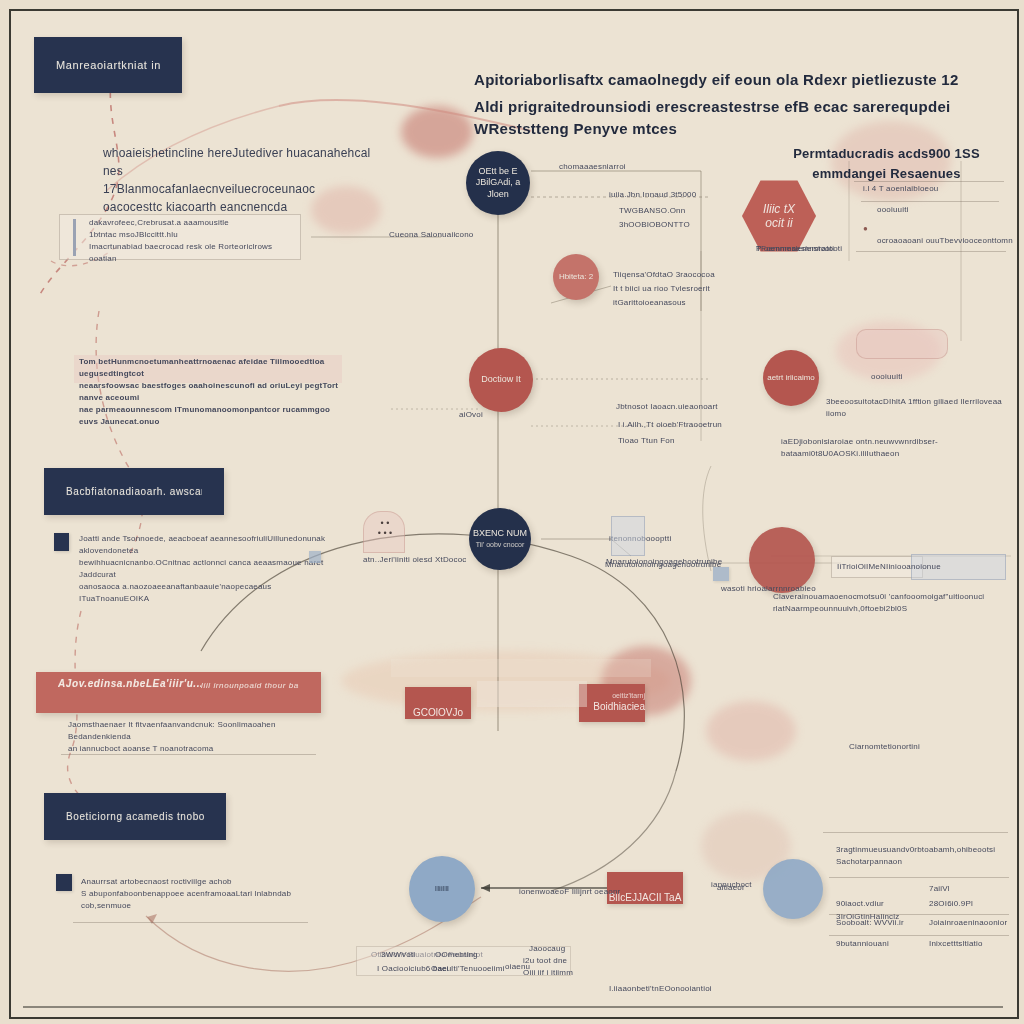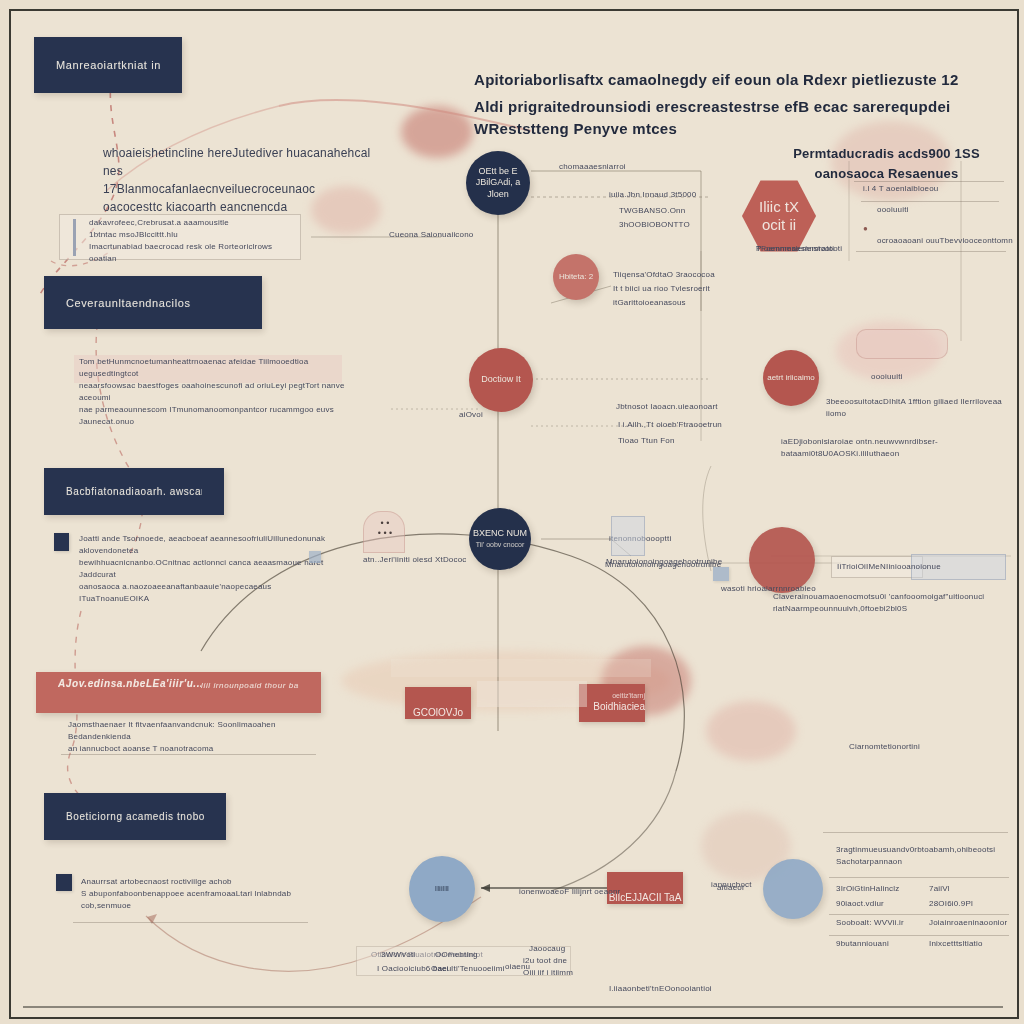--- a/index.html
+++ b/index.html
@@ -62,21 +62,21 @@
   .circ.softred{background:#c4736a;}
   .circ.blue{background:#8fa9c6;color:#27344a;}
   .circ span{filter:blur(.55px);line-height:1.25;}
 
   .hexa{
     position:absolute;background:#bd6057;
     clip-path:polygon(25% 2%,75% 2%,100% 50%,75% 98%,25% 98%,0 50%);
     display:flex;align-items:center;justify-content:center;
     color:#f0e4de;box-shadow:2px 3px 7px rgba(60,45,30,.18);
   }
-  .hexa span{filter:blur(.6px);font-size:15px;line-height:1.2;text-align:center;}
+  .hexa span{filter:blur(.6px);font-size:12px;line-height:1.2;text-align:center;font-style:italic;}
 
   .blob{position:absolute;border-radius:50%;filter:blur(5px);opacity:.55;}
   .chip{
     position:absolute;background:#b4564f;color:#f3e7e2;
     display:flex;align-items:flex-end;justify-content:center;
     box-shadow:1px 2px 5px rgba(60,45,30,.18);
   }
   .chip span{filter:blur(.5px);font-size:10px;line-height:1.25;text-align:center;}
   .sqmark{position:absolute;background:#27334f;box-shadow:1px 1px 3px rgba(0,0,0,.15);}
   .sqmark.blue{background:#9fb2c9;}
@@ -153,25 +153,22 @@
   </div>
 
   <div class="panel" style="left:48px;top:203px;width:242px;height:46px;"></div>
   <div class="vrule" style="left:62px;top:208px;height:37px;width:3px;background:#9aa2b3;"></div>
   <div class="ptext xs" style="left:78px;top:206px;width:210px;">
     <div>dakavrofeec,Crebrusat.a aaamousitle</div>
     <div>1btntac msoJBlccittt.hlu</div>
     <div>Imacrtunabiad baecrocad resk ole Rorteoriclrows ooatian</div>
   </div>
 
-  <div class="banner" style="left:33px;top:265px;width:218px;height:53px;font-size:11px;">
-    <span>Ceveraunltaendnacilos</span>
-  </div>
   <div class="panel pink" style="left:63px;top:344px;width:268px;height:28px;border:none;"></div>
-  <div class="ptext xs" style="left:68px;top:345px;width:272px;">
+  <div class="ptext xs" style="left:68px;top:345px;width:272px;font-weight:bold;">
     <div>Tom betHunmcnoetumanheattrnoaenac afeidae Tiilmooedtioa uegusedtingtcot</div>
     <div>neaarsfoowsac baestfoges  oaahoinescunofi ad oriuLeyi pegtTort nanve aceoumi</div>
     <div>nae parmeaounnescom ITmunomanoomonpantcor rucammgoo euvs Jaunecat.onuo</div>
   </div>
 
   <div class="banner" style="left:33px;top:457px;width:180px;height:47px;font-size:10px;">
     <span>Bacbfiatonadiaoarh. awscanoot A BCAIO</span>
   </div>
   <div class="sqmark" style="left:43px;top:522px;width:15px;height:18px;"></div>
   <div class="ptext xs" style="left:68px;top:522px;width:250px;">
@@ -200,21 +197,21 @@
   </div>
   <div class="rule" style="left:62px;top:911px;width:235px;"></div>
 
   <div class="ptext hdr" style="left:463px;top:58px;width:545px;">
     <div>Apitoriaborlisaftx camaolnegdy eif eoun ola Rdexr pietliezuste 12</div>
     <div style="margin-top:4px;">Aldi prigraitedrounsiodi erescreastestrse efB ecac sarerequpdei WReststteng Penyve mtces</div>
   </div>
 
   <div class="ptext" style="left:768px;top:133px;width:215px;text-align:center;font-size:13px;font-weight:bold;color:#232b3e;">
     <div>Permtaducradis acds900 1SS</div>
-    <div>oanosaoca Resaenues</div>
+    <div>emmdangei Resaenues</div>
   </div>
 
   <div class="circ navy" style="left:455px;top:140px;width:64px;height:64px;font-size:9px;">
     <span>
       <span>OEtt be E</span><br>
       <span>JBilGAdi, a Jloen</span>
     </span>
   </div>
 
   <div class="circ softred" style="left:542px;top:243px;width:46px;height:46px;font-size:8px;">
@@ -328,21 +325,21 @@
   <div class="panel blue" style="left:900px;top:543px;width:95px;height:26px;"></div>
   <div class="ptext xs" style="left:826px;top:550px;">IiTrioiOiIMeNIiniooanoionue</div>
 
   <div class="rule" style="left:812px;top:821px;width:185px;"></div>
   <div class="ptext xs" style="left:825px;top:833px;width:178px;">
     <div>3ragtinmueusuandv0rbtoabamh,ohibeootsi</div>
     <div>Sachotarpannaon</div>
   </div>
   <div class="rule" style="left:818px;top:866px;width:180px;"></div>
 
-  <div class="ptext xs" style="left:825px;top:872px;">
+  <div class="ptext xs" style="left:825px;top:900px;">
     <span>3IrOiGtinHalinclz</span>
   </div>
   <div class="ptext xs" style="left:918px;top:872px;">7aiiVl</div>
 
   <div class="ptext xs" style="left:825px;top:887px;">90iaoct.vdiur</div>
   <div class="ptext xs" style="left:918px;top:887px;">28OI6i0.9Pl</div>
 
   <div class="rule" style="left:818px;top:903px;width:180px;"></div>
   <div class="ptext xs" style="left:825px;top:906px;">Sooboalt: WVVii.ir</div>
   <div class="ptext xs" style="left:918px;top:906px;">Joiainroaeninaoonior</div>

